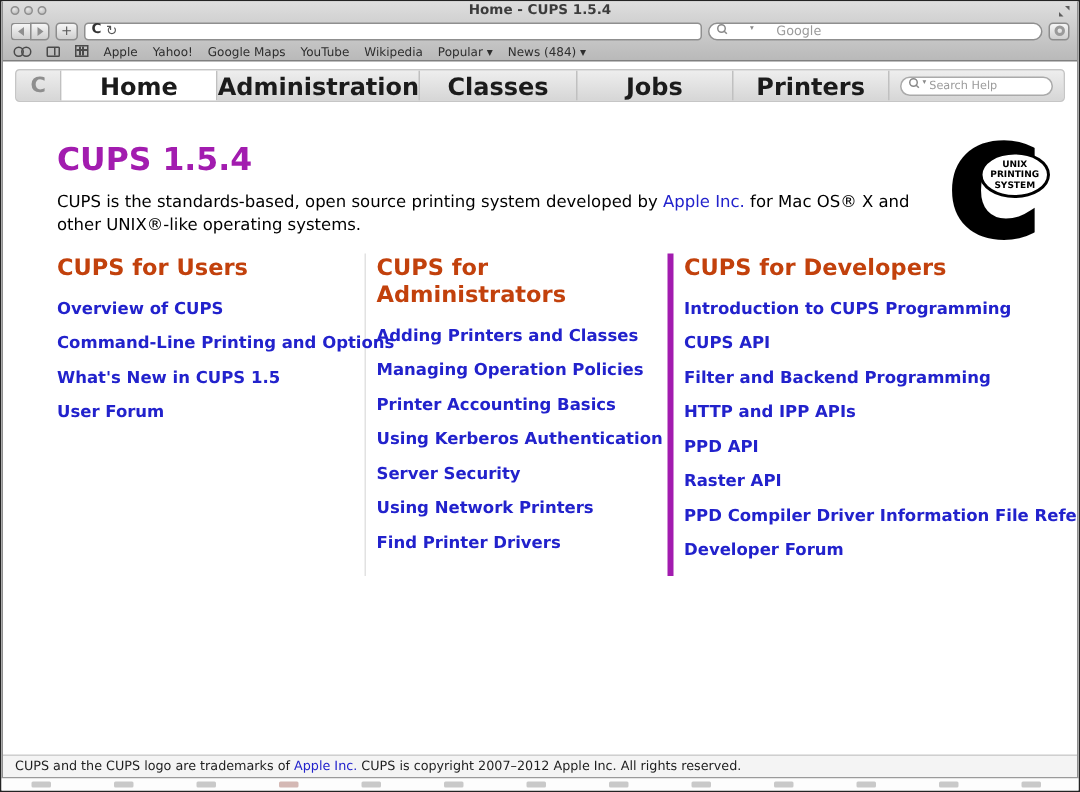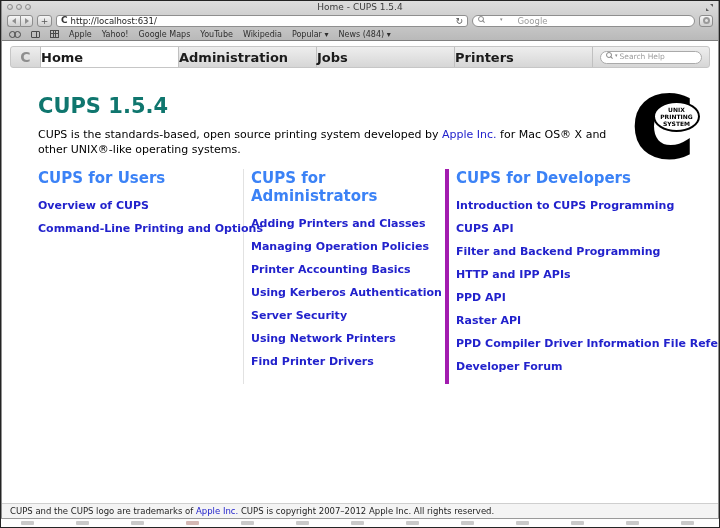--- a/index.html
+++ b/index.html
@@ -13,21 +13,21 @@
 
   .chrome { position:absolute; top:0; left:0; right:0; height:40px;
             background:linear-gradient(#dedede,#b9b9b9); border-bottom:1px solid #7f7f7f; }
 
   
   .titlebar { position:relative; height:12px; }
   .traffic { position:absolute; left:5px; top:3px; display:flex; gap:3px; }
   .traffic span { width:6px; height:6px; border-radius:50%;
                   background:radial-gradient(circle at 35% 30%, #e8e8e8, #b5b5b5);
                   border:1px solid #8e8e8e; }
-  .window-title { text-align:center; font-size:9px; line-height:13px; color:#3c3c3c; }
+  .window-title { text-align:center; font-size:9px; line-height:13px; color:#3c3c3c;font-weight:bold; }
   .fs-icon { position:absolute; right:5px; top:3px; width:7px; height:7px; }
   .fs-icon::before { content:""; position:absolute; right:0; top:0;
                      border-top:3px solid #5d5d5d; border-left:3px solid transparent; }
   .fs-icon::after  { content:""; position:absolute; left:0; bottom:0;
                      border-bottom:3px solid #5d5d5d; border-right:3px solid transparent; }
 
   
   .toolbar { height:15px; display:flex; align-items:center; padding:0 5px; gap:4px; }
   .btn { height:12px; display:flex; align-items:center; justify-content:center;
          background:linear-gradient(#f6f6f6,#cfcfcf); border:1px solid #8d8d8d; border-radius:3px; }
@@ -67,46 +67,46 @@
   .grid { width:9px; height:8px; border:1px solid #4a4a4a;
           background-image:linear-gradient(to right, transparent 2px, #4a4a4a 2px, #4a4a4a 3px, transparent 3px, transparent 4px, #4a4a4a 4px, #4a4a4a 5px, transparent 5px),
                            linear-gradient(to bottom, transparent 2px, #4a4a4a 2px, #4a4a4a 3px, transparent 3px); }
 
   
   .cups-nav { position:absolute; top:45px; left:8px; right:8px; height:22px;
               background:linear-gradient(#eeeeee,#d6d6d6); border:1px solid #c6c6c6; border-radius:3px;
               display:flex; overflow:hidden; }
   .cups-logo-btn { width:30px; border-right:1px solid #c0c0c0; display:flex; align-items:center; justify-content:center;
                    font-weight:bold; font-size:14px; color:#8e8e8e; }
-  .cups-tab { flex:1; text-align:left; line-height:21px; font-size:13px; font-weight:bold; color:#1b1b1b;
+  .cups-tab { flex:1; text-align:center; line-height:21px; font-size:16px; font-weight:bold; color:#1b1b1b;
               border-right:1px solid #c0c0c0; cursor:default; }
   .cups-tab.active { background:#fff; }
   .nav-search { width:116px; display:flex; align-items:center; justify-content:center; }
   .help-pill { width:102px; height:13px; background:#fff; border:1px solid #aaa; border-radius:7px;
                display:flex; align-items:flex-start; gap:2px; padding:0 5px; font-size:7.5px; color:#9b9b9b; }
 
   
   .content { position:absolute; top:67px; left:0; right:0; bottom:15px; background:#fff; overflow:hidden; }
-  .page-h1 { margin:26px 0 0 36px; font-size:21px; font-weight:bold; color:#0f766e; }
+  .page-h1 { margin:26px 0 0 36px; font-size:21px; font-weight:bold; color:#a21caf; }
   .intro { margin:9px 0 0 36px; width:575px; font-size:11px; line-height:15px; color:#000; }
   a.link, .link { color:#2222cc; text-decoration:none; }
 
   .big-logo { position:absolute; top:24px; right:20px; width:66px; height:72px; }
   .big-c { position:absolute; left:0; top:-6px; font-size:84px; line-height:84px; font-weight:bold; color:#000;
            -webkit-text-stroke:3px #000; }
   .logo-oval { position:absolute; top:9px; right:-2px; width:47px; height:31px; background:#fff;
                border:2px solid #000; border-radius:50%; display:flex; flex-direction:column;
                align-items:center; justify-content:center; font-size:6px; font-weight:bold; line-height:7px; color:#000; }
 
   .columns { display:flex; margin:12px 0 0 36px; }
   .col { padding-right:10px; }
   .col-1 { width:206px; border-right:1px solid #e2e2e2; }
   .col-2 { width:205px; padding-left:7px; border-right:4px solid #a21caf; }
   .col-3 { flex:1; padding-left:7px; }
-  .col h2 { font-size:15px; font-weight:bold; margin-bottom:13px; color:#3b82f6; }
+  .col h2 { font-size:15px; font-weight:bold; margin-bottom:13px; color:#c2410c; }
   .doc-link { display:block; font-size:11px; font-weight:bold; line-height:11px; margin-bottom:12px;
               color:#2222cc; text-decoration:none; white-space:nowrap; }
 
   
   .page-footer { position:absolute; left:0; right:0; bottom:0; height:15px; background:#f4f4f4;
                  border-top:1px solid #cfcfcf; font-size:8.5px; line-height:14px; color:#1e1e1e;
                  padding-left:8px; white-space:nowrap; }
 
   
   .dock-strip { position:absolute; left:0; right:0; bottom:0; height:8px; background:#fdfdfd;
@@ -136,21 +136,20 @@
           <div class="btn">
               <span class="tri-left"></span>
             </div>
           <div class="btn">
               <span class="tri-right"></span>
             </div>
         </div>
         <div class="btn newtab">+</div>
         <div class="url-field">
           <span class="favicon">C</span>
-          <span class="url-text">http://localhost:631/</span>
           <span class="reload">↻</span>
         </div>
         <div class="searchbox">
           <span class="mag"></span>
           <span class="caret">▾</span>
           <span>Google</span>
         </div>
         <div class="btn round-btn">
             <span class="donut"></span>
           </div>
@@ -169,20 +168,21 @@
         <span class="bm-label">News (484) ▾</span>
       </div>
     </div>
 
     <div class="cups-nav">
       <div class="cups-logo-btn">
           <span>C</span>
         </div>
       <div class="cups-tab active">Home</div>
       <div class="cups-tab">Administration</div>
+      <div class="cups-tab">Classes</div>
       <div class="cups-tab">Jobs</div>
       <div class="cups-tab">Printers</div>
       <div class="nav-search">
         <div class="help-pill">
           <span class="mag"></span>
           <span class="caret">▾</span>
           <span>Search Help</span>
         </div>
       </div>
     </div>
@@ -198,20 +198,22 @@
           <span>PRINTING</span>
           <span>SYSTEM</span>
         </div>
       </div>
 
       <div class="columns">
         <div class="col col-1">
           <h2>CUPS for Users</h2>
           <a class="doc-link">Overview of CUPS</a>
           <a class="doc-link">Command-Line Printing and Options</a>
+          <a class="doc-link">What's New in CUPS 1.5</a>
+          <a class="doc-link">User Forum</a>
         </div>
         <div class="col col-2">
           <h2>CUPS for Administrators</h2>
           <a class="doc-link">Adding Printers and Classes</a>
           <a class="doc-link">Managing Operation Policies</a>
           <a class="doc-link">Printer Accounting Basics</a>
           <a class="doc-link">Using Kerberos Authentication</a>
           <a class="doc-link">Server Security</a>
           <a class="doc-link">Using Network Printers</a>
           <a class="doc-link">Find Printer Drivers</a>

